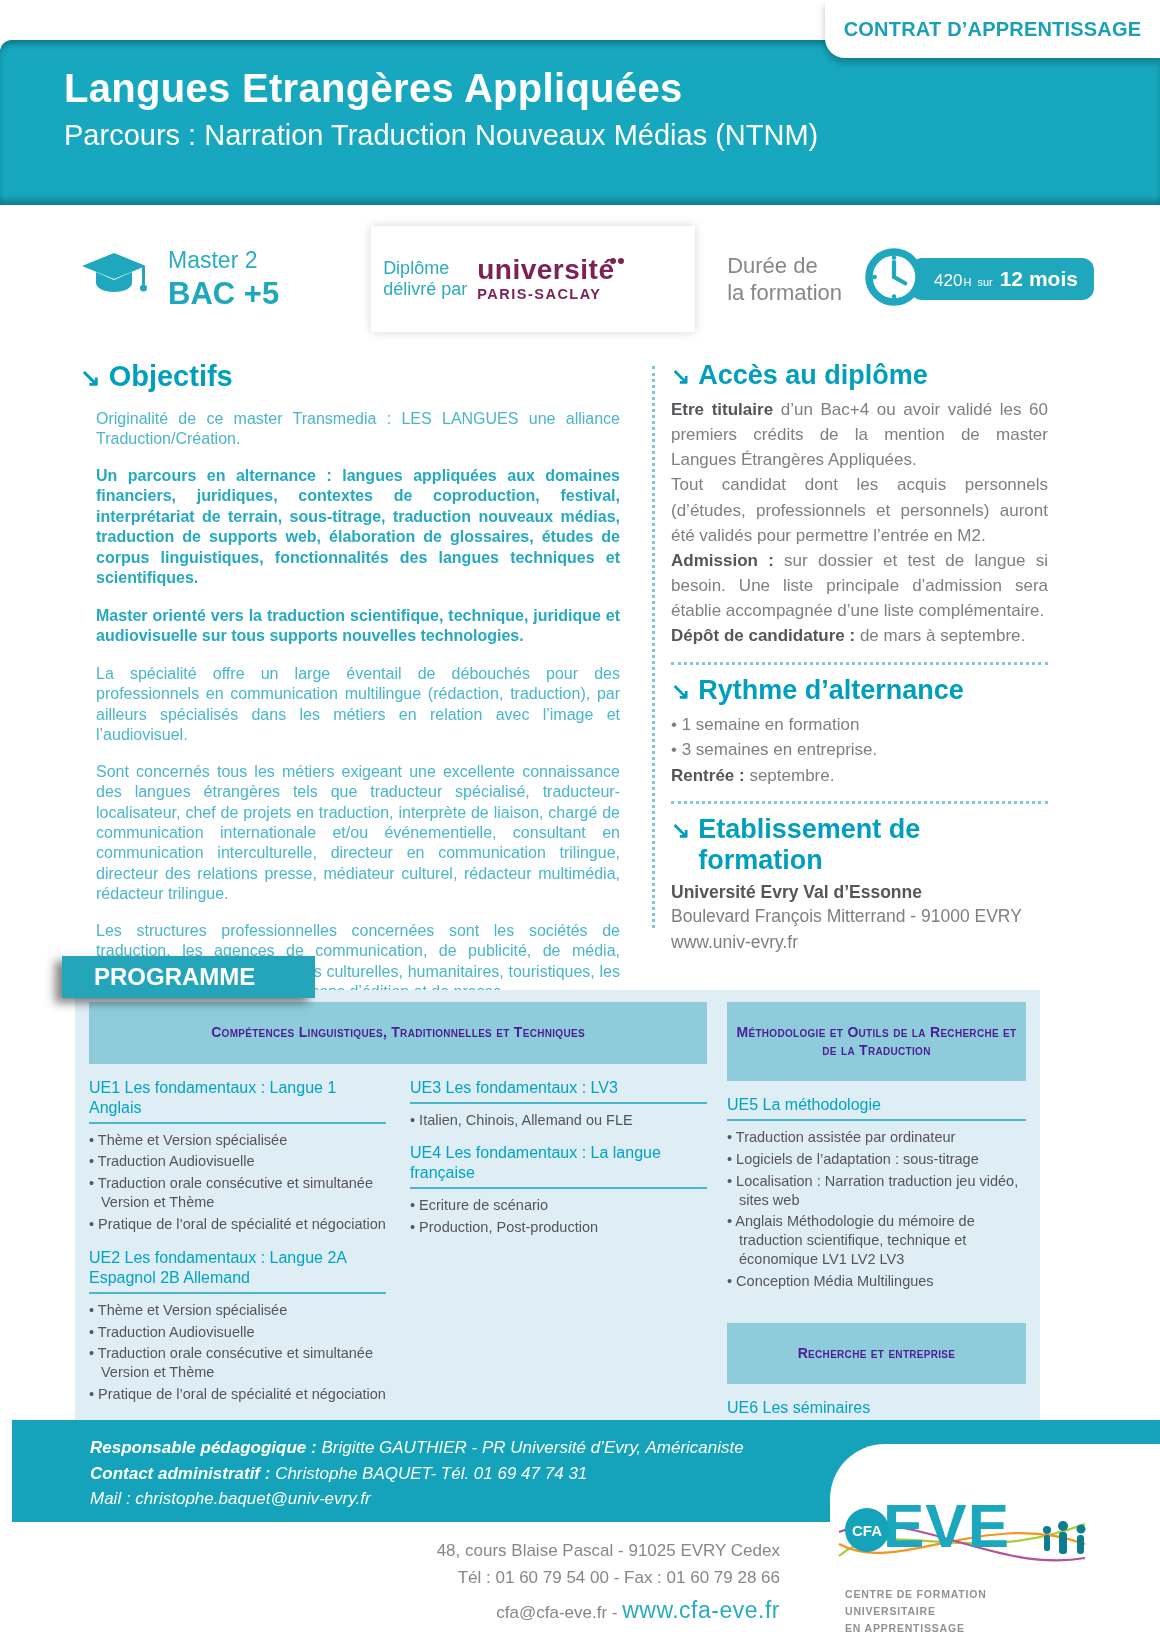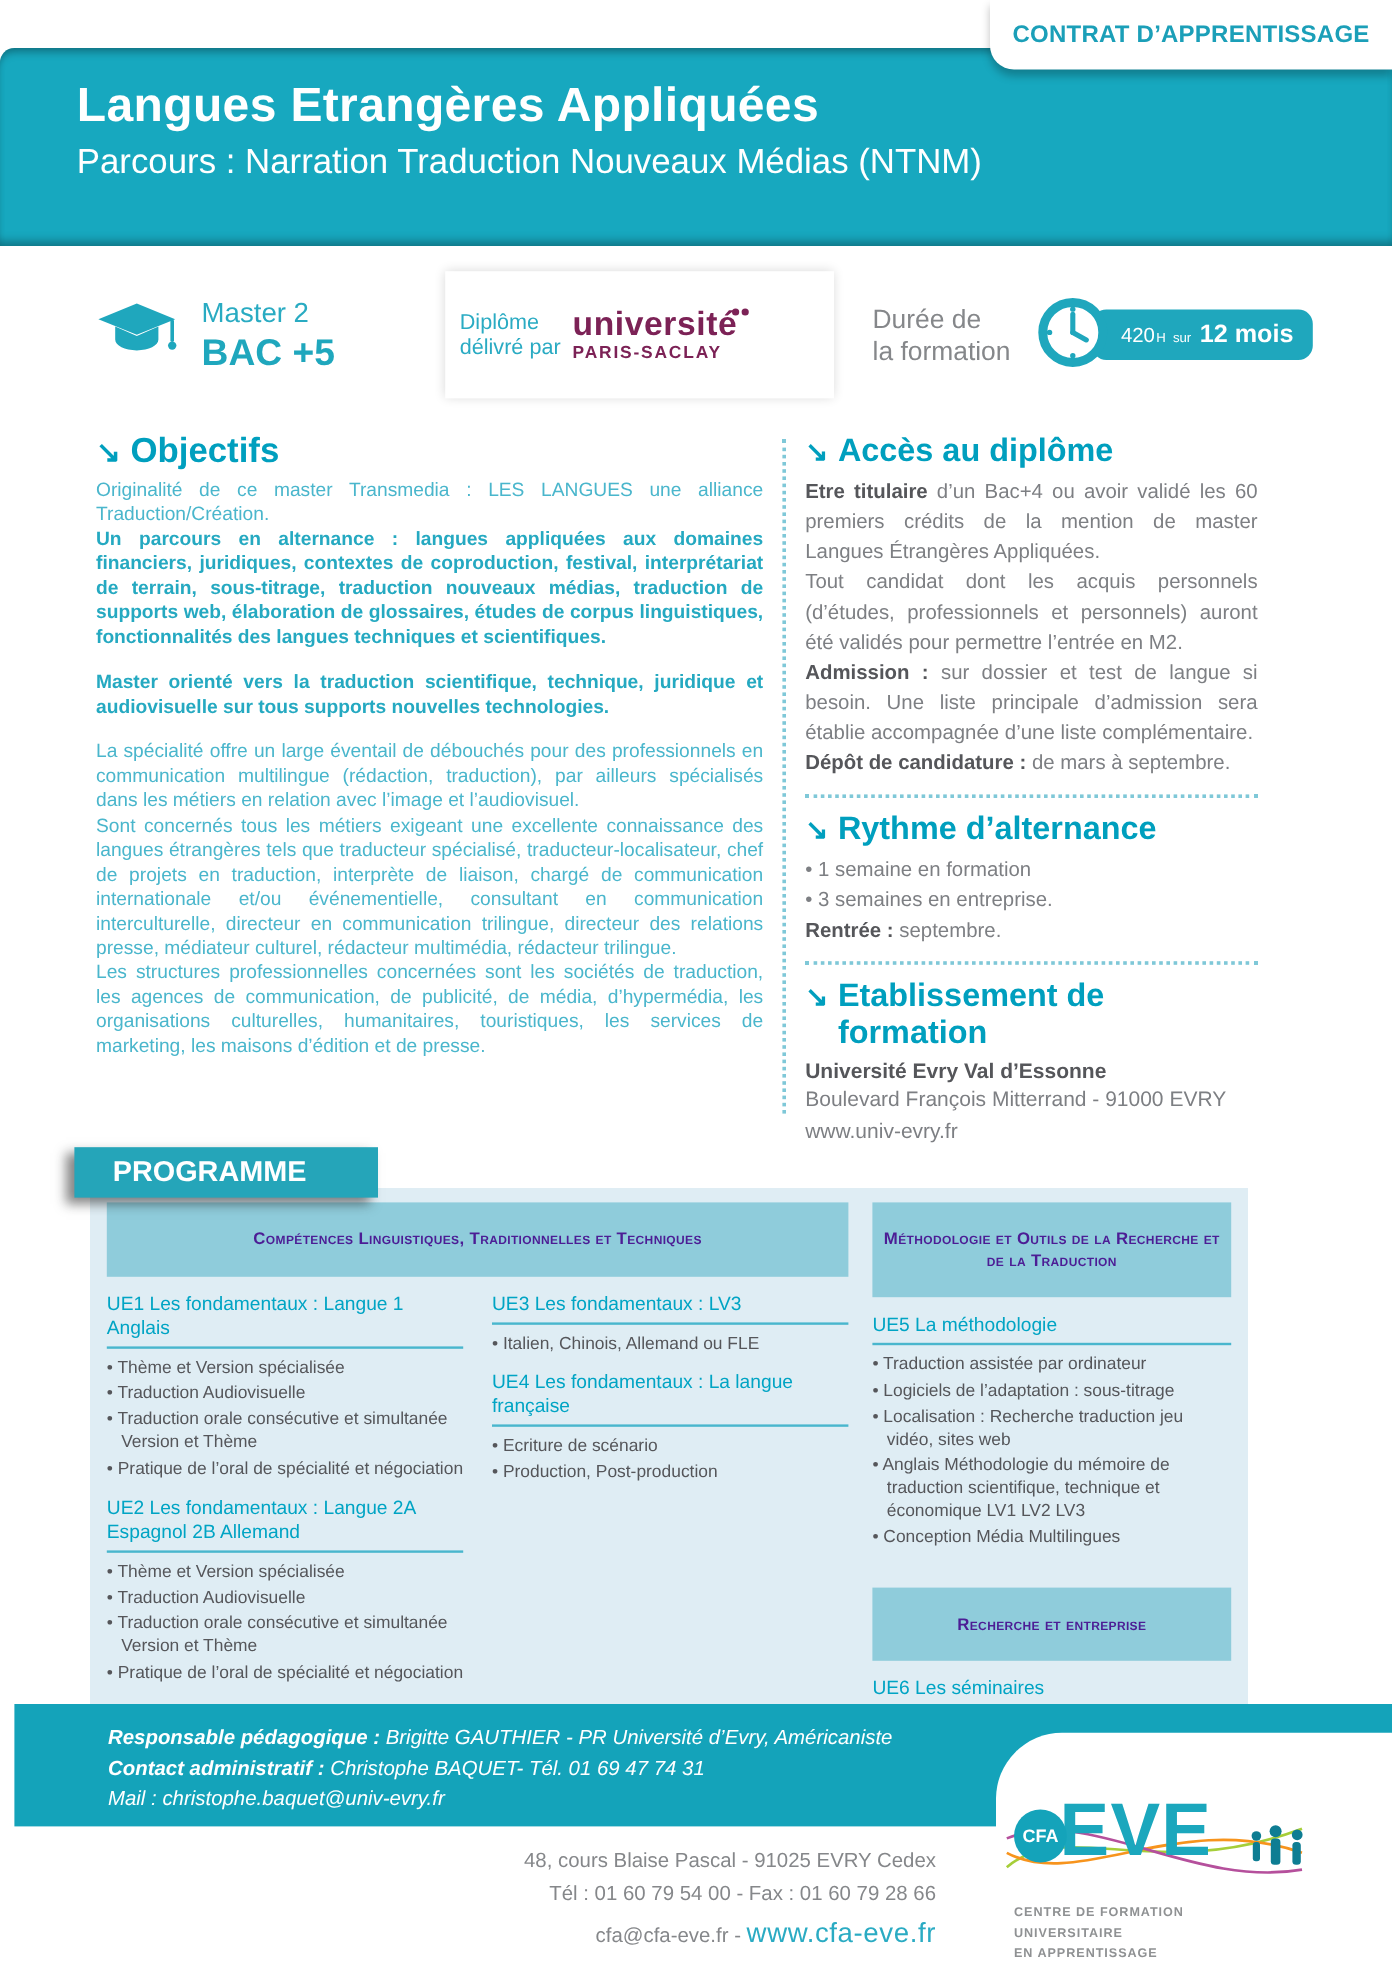--- a/index.html
+++ b/index.html
@@ -46,21 +46,21 @@
   .columns{position:absolute;top:352px;left:80px;width:968px;height:606px;display:flex;}
   .col-left{width:556px;}
   .v-divider{border-left:3px dotted #7fc8d8;margin:14px 16px 30px 16px;}
   .col-right{flex:1;}
 
   h2.sec{display:flex;align-items:baseline;margin:8px 0 6px 0;color:#009fbe;font-weight:bold;}
   .col-left h2.sec{font-size:29px;}
   .col-right h2.sec{font-size:27px;}
   .arrow{margin-right:8px;font-weight:bold;font-size:0.85em;}
 
-  .col-left p{margin:0;color:#4ab6cc;font-size:16px;line-height:1.28;text-align:justify;}
+  .col-left p{margin:16px;color:#4ab6cc;font-size:16px;line-height:1.28;text-align:justify;}
   .col-left p.gap{margin-top:17px;}
   .col-left p.b{color:#25a9c1;font-weight:bold;}
 
   .col-right p{margin:0;color:#7d7f83;font-size:17px;line-height:1.48;text-align:justify;}
   .col-right .b{color:#55565a;font-weight:bold;}
   .teal-link{color:#2aabc3;font-weight:bold;text-decoration:none;}
   .h-divider{border:none;border-top:3px dotted #7fc8d8;margin:13px 0 10px 0;}
   ul.plain{list-style:none;margin:2px 0 0 0;padding:0;color:#7d7f83;font-size:17px;line-height:1.5;}
   ul.plain li::before{content:"• ";}
   .estab-name{color:#55565a;font-weight:bold;font-size:17.5px;margin-top:2px;}
@@ -277,21 +277,21 @@
           </div>
         </div>
       </div>
       <div class="prog-right">
         <div class="cat-band">Méthodologie et Outils de la Recherche et de la Traduction</div>
         <div>
           <div class="ue-title">UE5 La méthodologie</div>
           <ul class="ue-list">
               <li>Traduction assistée par ordinateur</li>
               <li>Logiciels de l’adaptation : sous-titrage</li>
-              <li>Localisation : Recherche traduction jeu vidéo, sites web</li>
+              <li>Localisation : Narration traduction jeu vidéo, sites web</li>
               <li>Anglais Méthodologie du mémoire de traduction scientifique, technique et économique LV1 LV2 LV3</li>
               <li>Conception Média Multilingues</li>
             </ul>
         </div>
         <div class="cat-band band-gap">Recherche et entreprise</div>
         <div>
           <div class="ue-title">UE6 Les séminaires</div>
           <ul class="ue-list">
               <li>Séminaire Narration Traduction</li>
               <li>Séminaire Nouveaux Médias</li>

